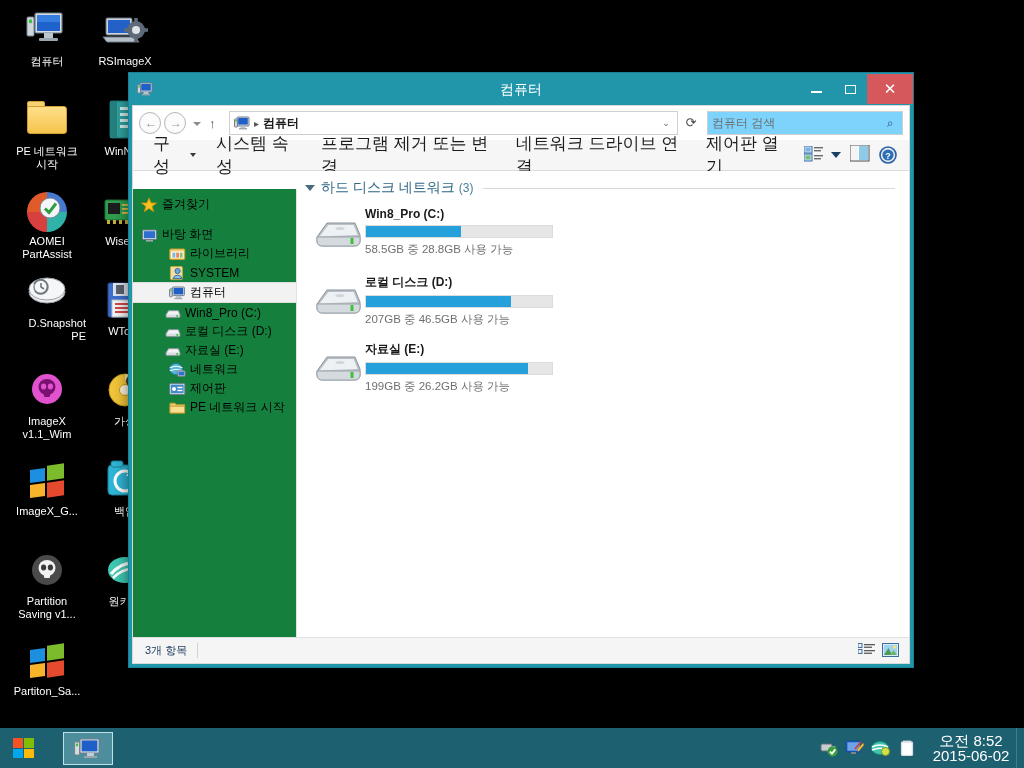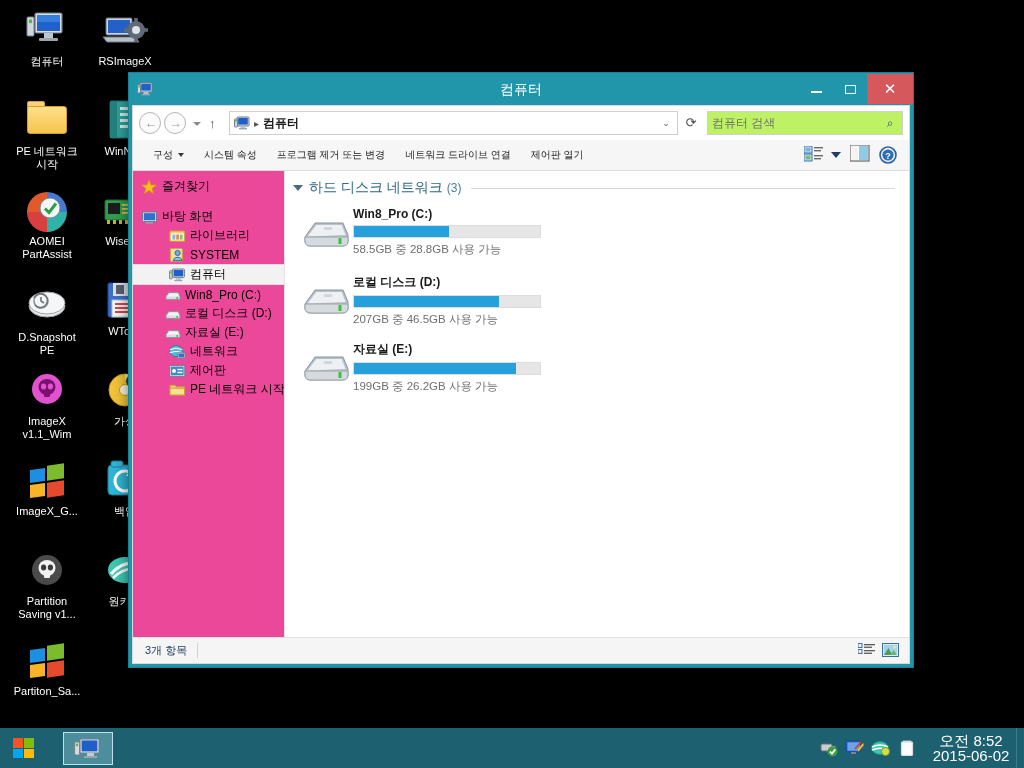--- a/index.html
+++ b/index.html
@@ -140,21 +140,21 @@
     display: flex; align-items: center; padding: 0 2px;
     cursor: text;
   }
   #addr-ico { width: 16px; height: 16px; margin: 0 3px 0 2px; position: relative; }
   #addr-sep { color: #555; font-size: 10px; margin: 0 4px 0 1px; }
   #addr-txt { font-size: 12px; color: #1a1a1a; font-weight: bold; }
   #addr-drop { margin-left: auto; width: 18px; text-align: center; font-size: 9px; color: #666; cursor: pointer; }
   #refresh-btn { width: 22px; height: 24px; margin-left: 2px; position: relative; cursor: pointer; font-size: 13px; color: #4c4c4c; text-align: center; line-height: 24px; }
   #searchbox {
     width: 196px; height: 24px; margin-left: 5px;
-    border: 1px solid #cfcfcf; background: #bef264;
+    border: 1px solid #cfcfcf; background: #7dd3fc;
     display: flex; align-items: center; padding: 0 4px;
     cursor: text;
   }
   #search-ph { font-size: 12px; color: #6d6d6d; flex: 1; }
   #search-ico { width: 16px; text-align: center; color: #3a5f8f; font-size: 12px; }
 
   
   #menubar {
     height: 22px; display: flex; align-items: center;
     padding-left: 10px; background: #ffffff; flex: none;
@@ -166,34 +166,35 @@
   }
 
   
   #cmdbar {
     height: 31px; display: flex; align-items: center;
     background: #f6f6f6; flex: none;
     border-bottom: 1px solid #dcdcdc;
     padding-left: 10px;
   }
   .cmd {
-    font-size: 10px; color: #1b1b1b; cursor: pointer;
+    font-size: 17px; color: #1b1b1b; cursor: pointer;
     padding: 3px 10px; display: flex; align-items: center;
   }
   .cmd .cdrop { margin-left: 5px; width: 0; height: 0; border-left: 3.5px solid transparent; border-right: 3.5px solid transparent; border-top: 4px solid #3a3a3a; }
   #cmd-right { margin-left: auto; display: flex; align-items: center; padding-right: 8px; }
   .cmd-ico { width: 26px; height: 24px; position: relative; cursor: pointer; }
 
   
   #split { flex: 1; display: flex; min-height: 0; }
   #sidebar {
-    width: 152px; background: #ec4899;
+    width: 164px; background: #15803d;
     border-right: 1px solid #e2e2e2;
     padding-top: 6px; overflow: hidden;
     position: relative;
+    margin-top: 18px;
   }
   .tree-row {
     height: 19px; display: flex; align-items: center;
     font-size: 12px; color: #000; cursor: pointer;
     padding-left: 8px; white-space: nowrap;
   }
   .tree-row.sel { background: #f2f2f2; border: 1px solid #dededE; border-left: none; border-right: none; height: 21px; }
   .tree-row .tico { width: 17px; height: 16px; margin-right: 4px; position: relative; flex: none; }
   .tree-gap { height: 11px; }
   .ind1 { padding-left: 36px; }
@@ -319,21 +320,21 @@
               <rect x="6" y="32" width="3" height="4"></rect>
               <rect x="12" y="32" width="3" height="4"></rect>
               <rect x="18" y="32" width="3" height="4"></rect>
               <rect x="24" y="32" width="3" height="4"></rect>
               <rect x="30" y="32" width="3" height="4"></rect>
               <rect x="36" y="32" width="3" height="4"></rect>
             </g>
           </svg></div>
         <span class="lbl">WiseMe</span>
       </div>
-      <div class="dicon" style="left: 8px; top: 284px;">
+      <div class="dicon" style="left: 8px; top: 270px; text-align: right;">
         <div class="glyph"><svg width="48" height="44" viewBox="0 0 48 44">
             <ellipse cx="24" cy="22" rx="18" ry="11" fill="#e8eaec" stroke="#9aa2aa"></ellipse>
             <ellipse cx="24" cy="19" rx="18" ry="11" fill="#f5f6f7" stroke="#9aa2aa"></ellipse>
             <circle cx="18" cy="17" r="7" fill="none" stroke="#8b939b" stroke-width="1.6"></circle>
             <path d="M18 13 L18 17 L21 19" stroke="#6e767e" stroke-width="1.6" fill="none"></path>
             <path d="M11 14 A7 7 0 1 1 12 21" stroke="#6e767e" stroke-width="1.6" fill="none"></path>
           </svg></div>
         <span class="lbl">D.Snapshot</span>
         <span class="lbl">PE</span>
       </div>

